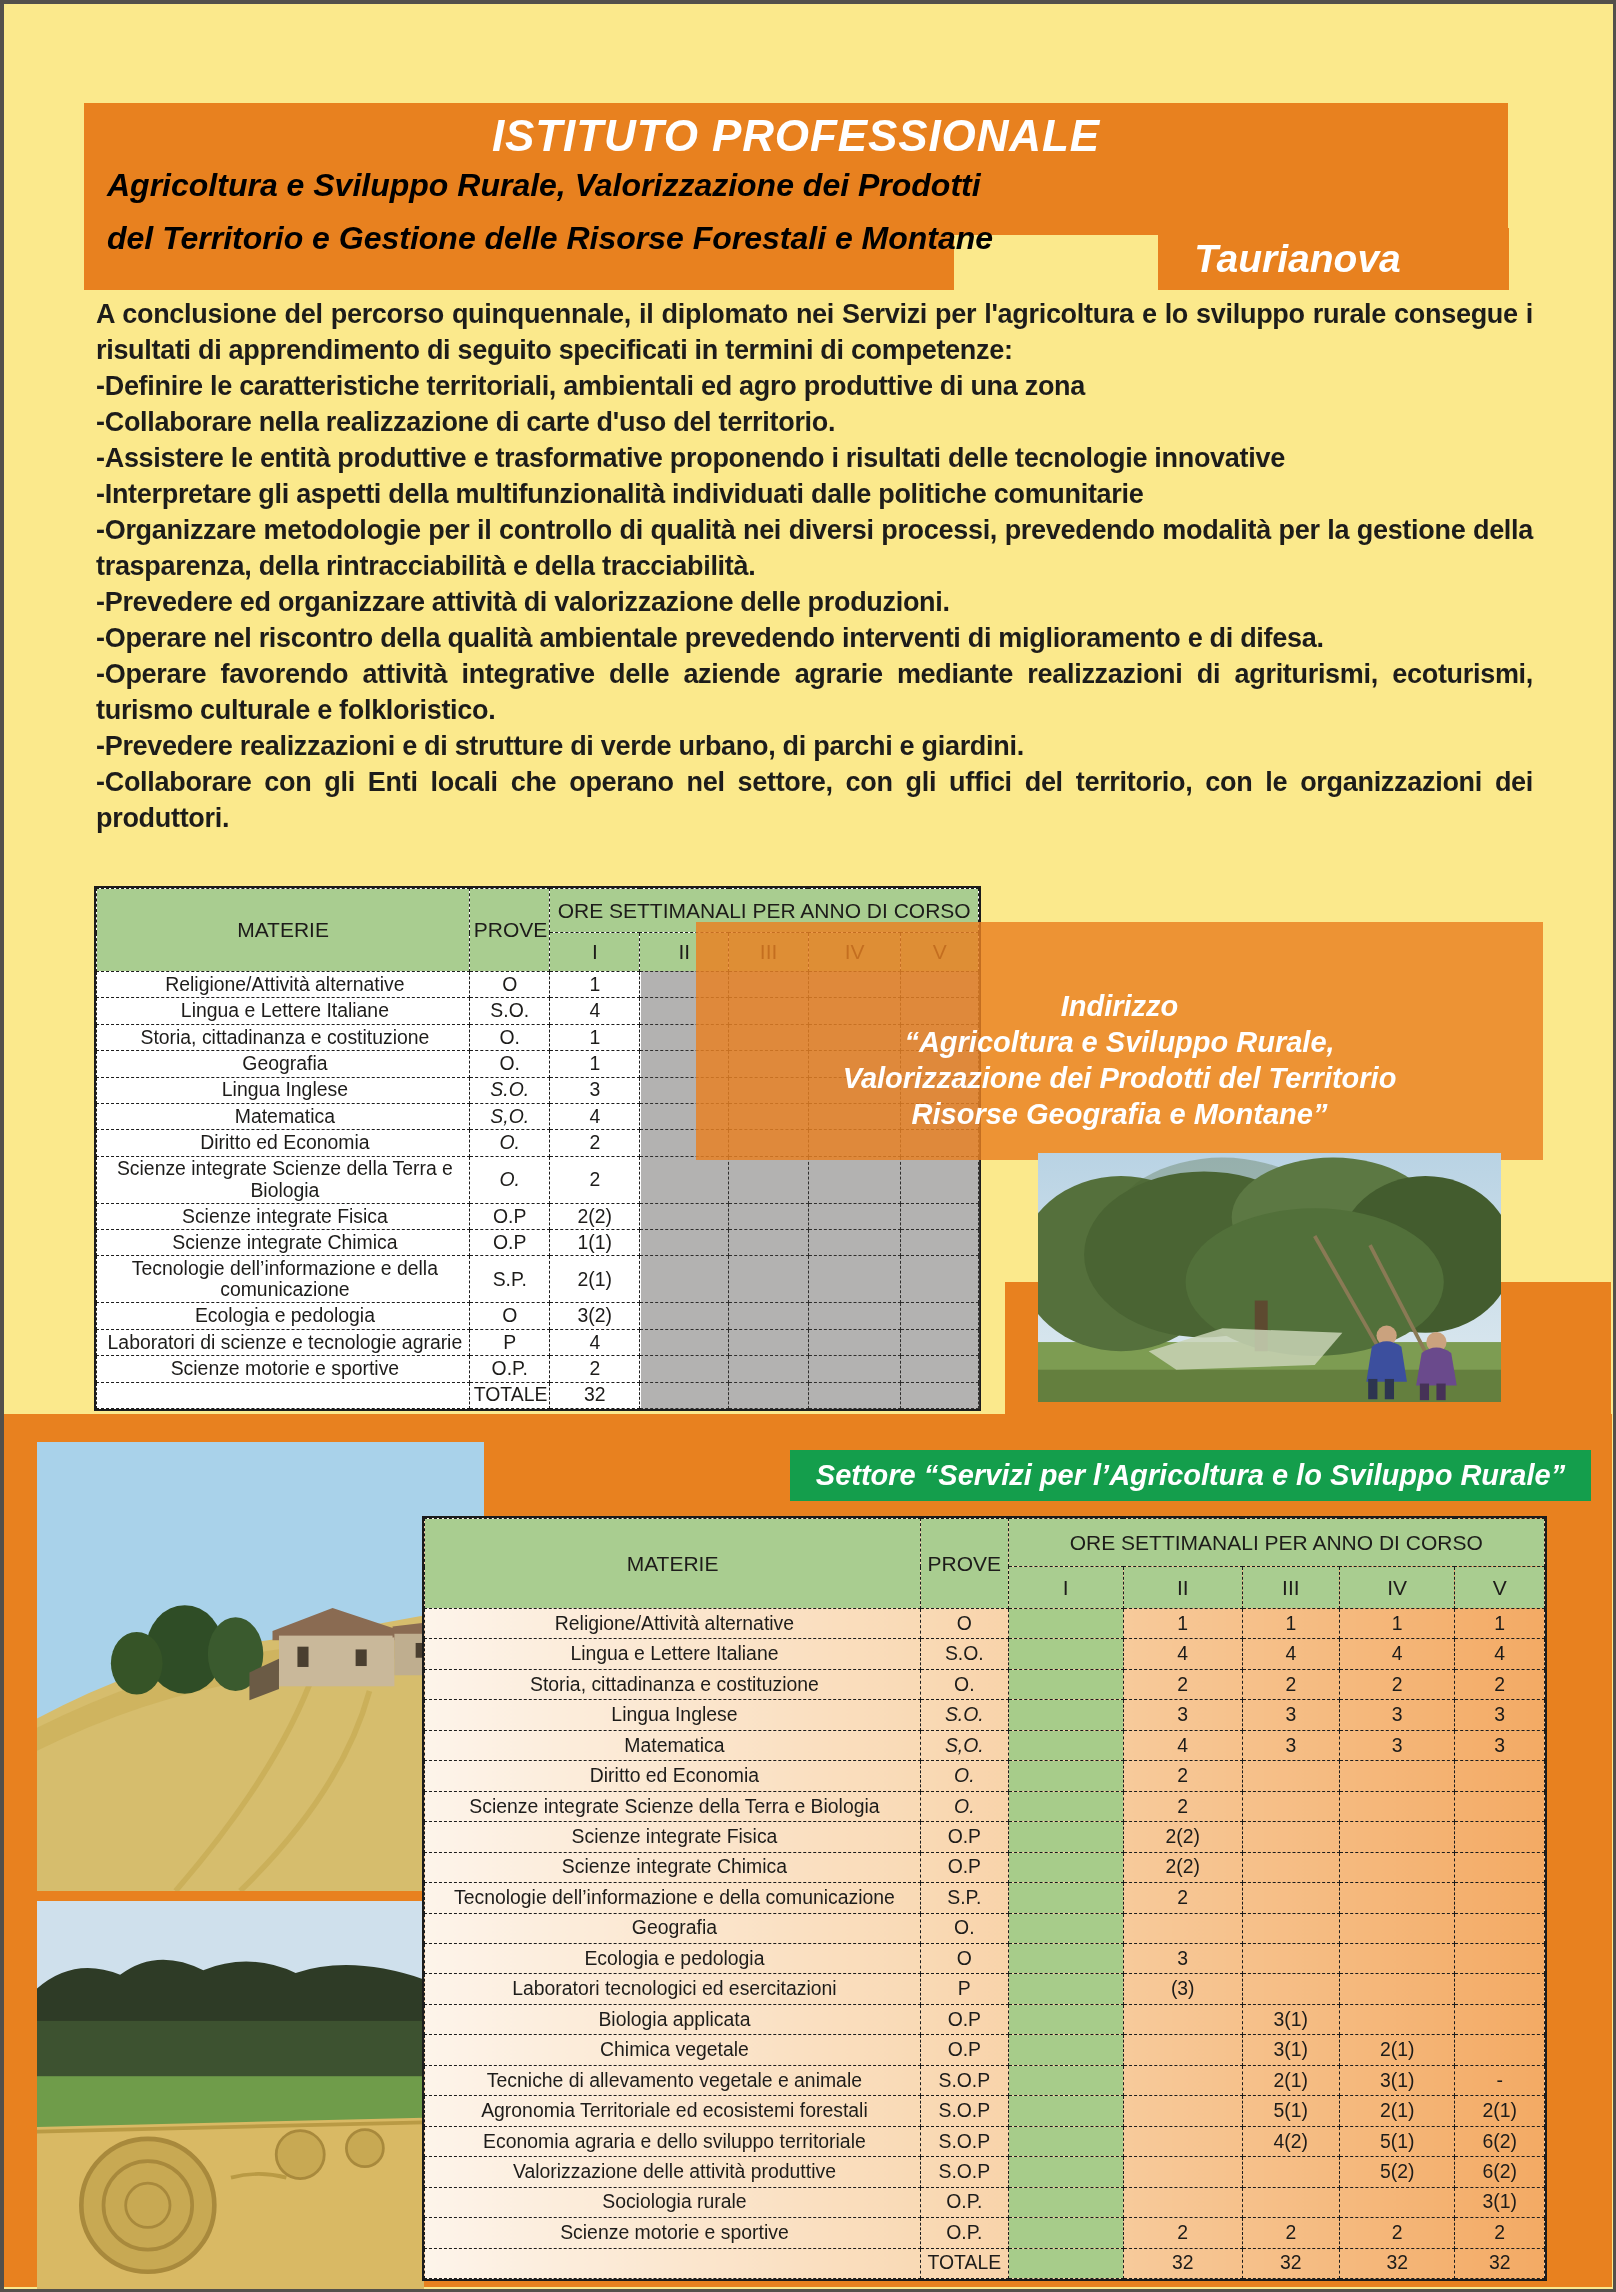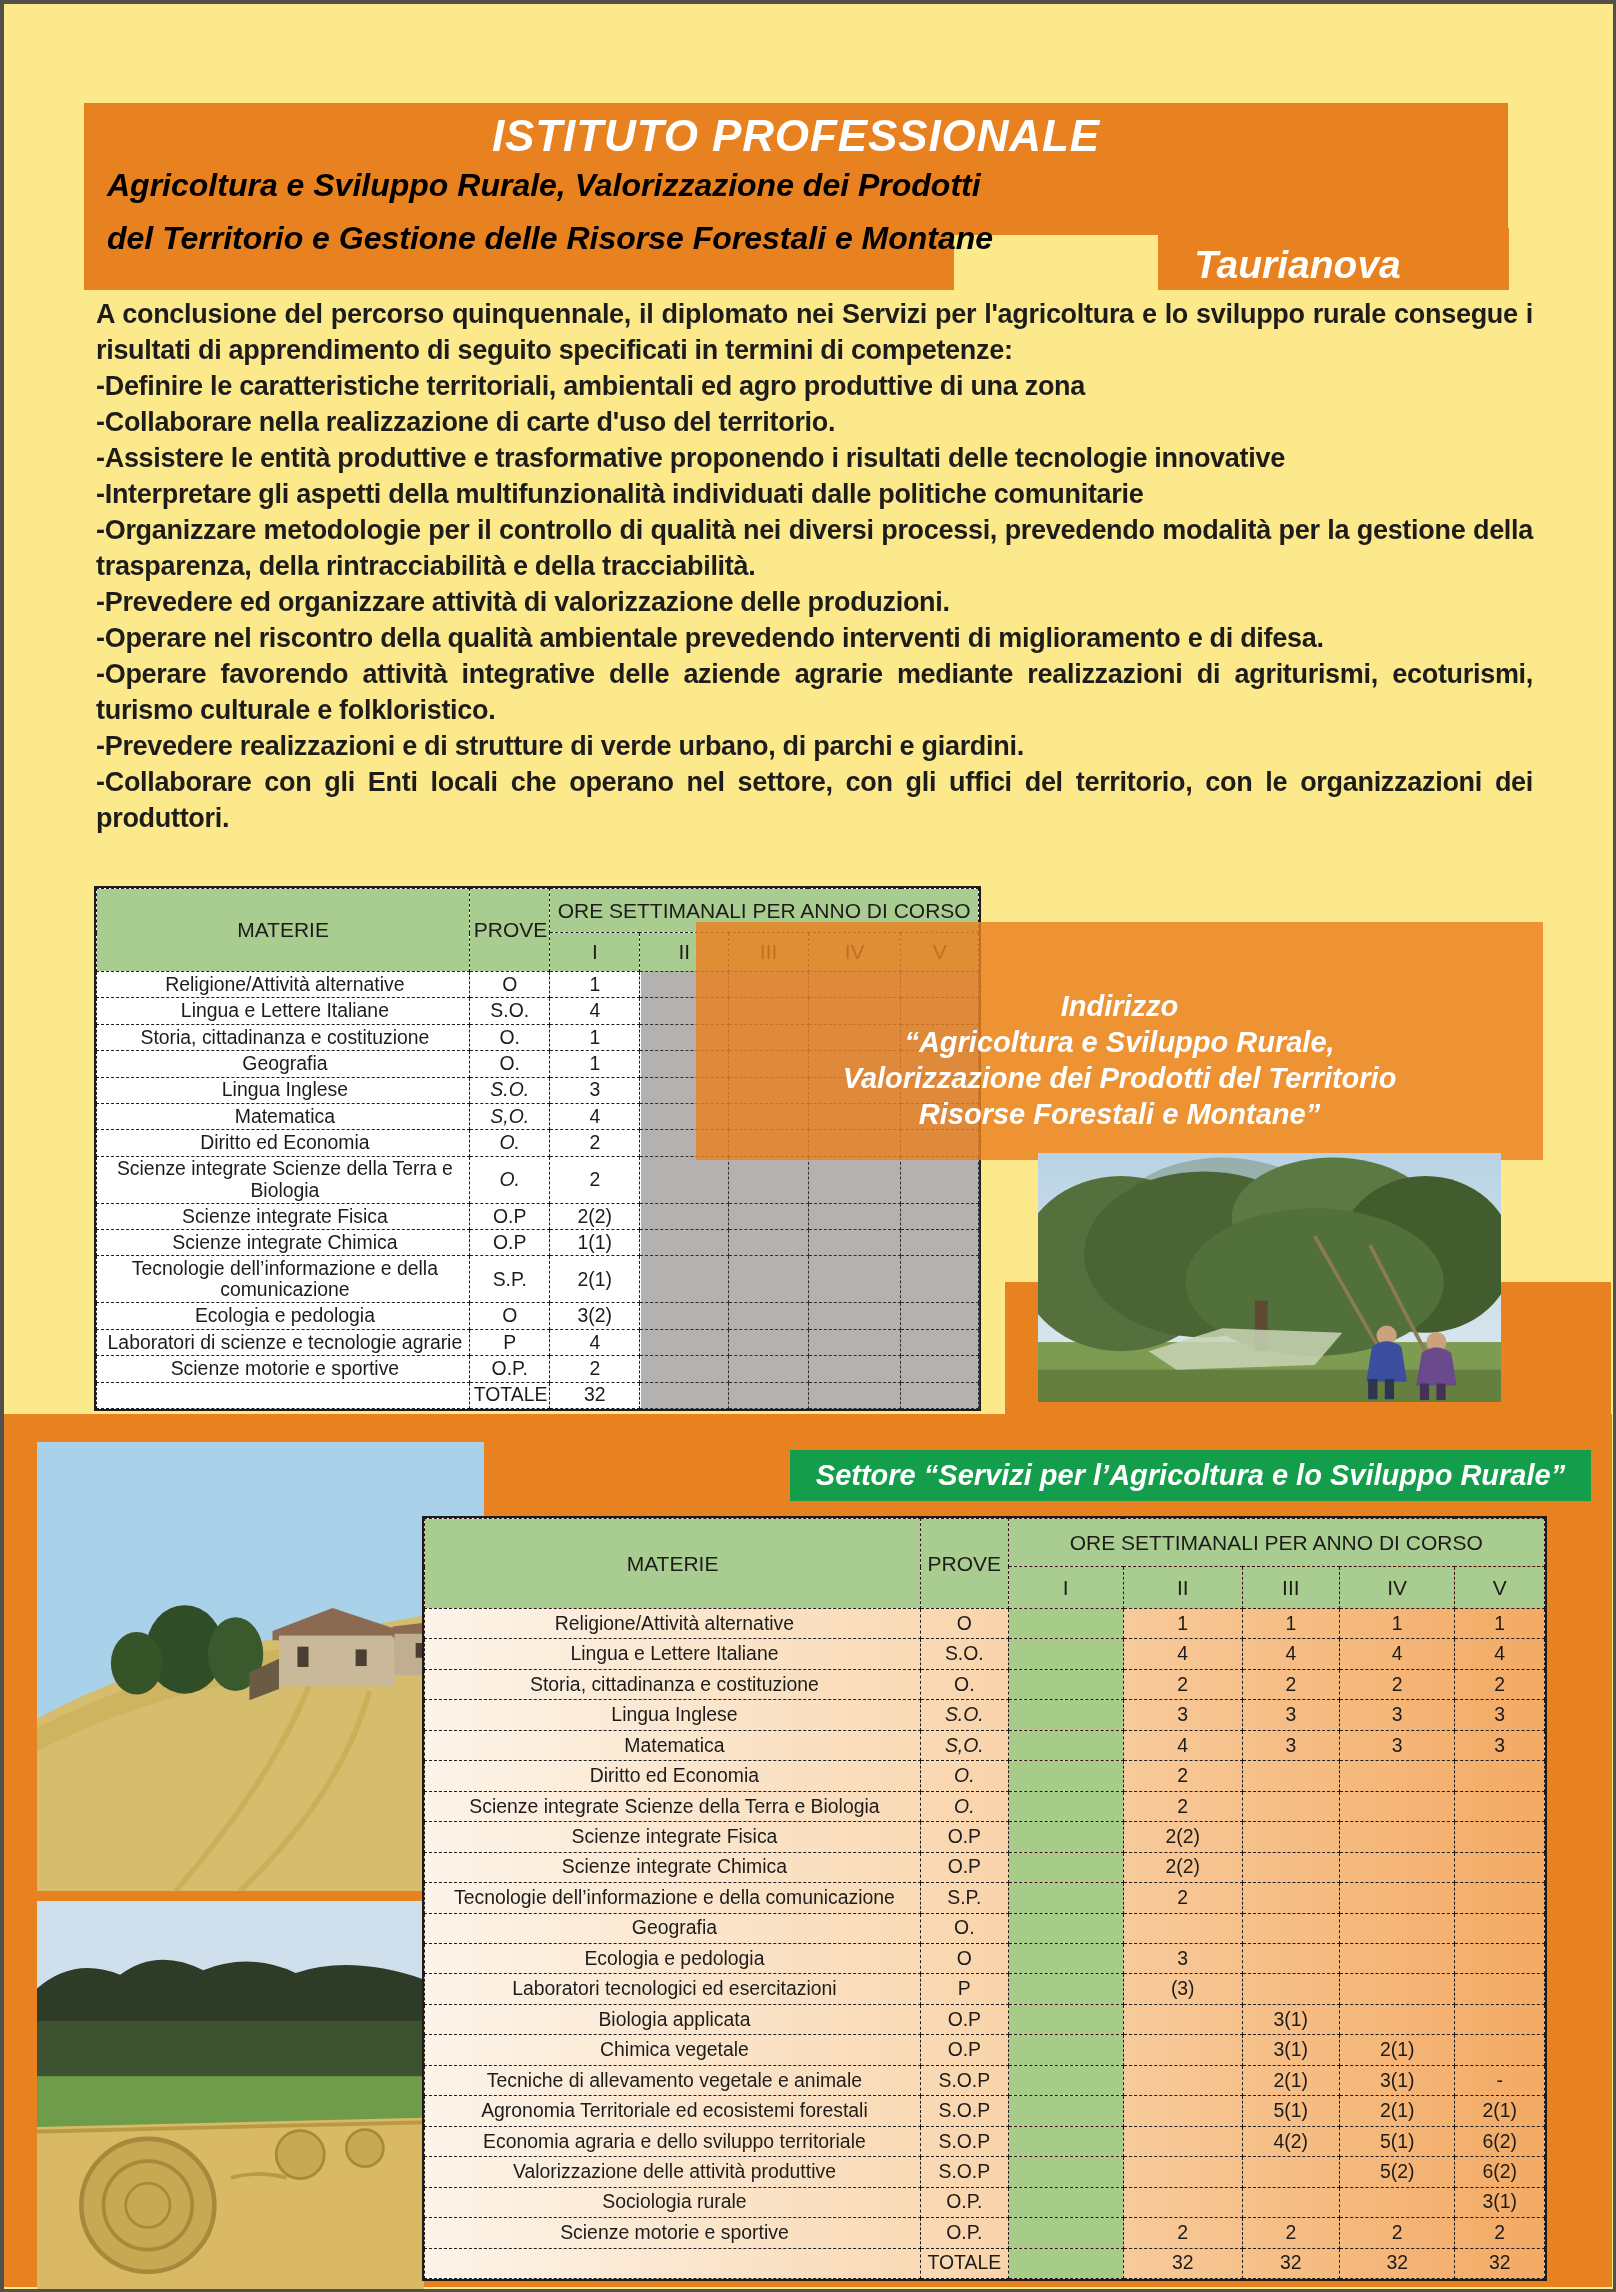--- a/index.html
+++ b/index.html
@@ -13,21 +13,21 @@
   .orange-bottom{left:0;top:1410px;width:1608px;height:873px;background:#e8811f;}
   .orange-right{left:1001px;top:1278px;width:606px;height:138px;background:#e8811f;}
   
   .hdr-a{left:80px;top:99px;width:1424px;height:132px;background:#e8811f;}
   .hdr-b{left:80px;top:229px;width:870px;height:57px;background:#e8811f;}
   .hdr-c{left:1154px;top:224px;width:351px;height:62px;background:#e8811f;}
   .hdr-title{left:80px;top:107px;width:1424px;text-align:center;color:#fff;
     font-size:44px;font-weight:bold;font-style:italic;letter-spacing:0.9px;}
   .hdr-sub{left:103px;top:155px;width:1015px;color:#000000;font-size:32px;
     font-weight:bold;font-style:italic;line-height:53px;}
-  .hdr-loc{left:1154px;top:239px;width:279px;text-align:center;color:#fff;
+  .hdr-loc{left:1154px;top:233px;width:279px;text-align:center;color:#fff;
     font-size:39px;font-weight:bold;font-style:italic;}
   
   .intro{left:92px;top:292px;width:1437px;font-size:27px;font-weight:bold;
     line-height:36px;letter-spacing:-0.3px;}
   .intro .para{text-align:justify;}
   
   table.t{border-collapse:collapse;table-layout:fixed;width:100%;height:100%;}
   table.t th,table.t td{border:1.8px dashed #1c1c1c;padding:0.9px 3.7px;line-height:1.12;
     text-align:center;font-weight:normal;overflow:hidden;}
   .t-wrap{outline:2.8px solid #1c1c1c;background:#fff;}
@@ -252,21 +252,21 @@
         </tbody>
       </table>
     </div>
 
   <div class="abs gray-ovl"></div>
 
   <div class="abs indirizzo" id="indirizzo-box">
       <div>Indirizzo</div>
       <div>“Agricoltura e Sviluppo Rurale,</div>
       <div>Valorizzazione dei Prodotti del Territorio</div>
-      <div>Risorse Forestali e Montane”</div>
+      <div>Risorse Geografia e Montane”</div>
     </div>
 
   <div class="abs photo ph-olive">
     <svg viewBox="0 0 502 270" preserveAspectRatio="none">
       <defs>
         <linearGradient id="sky1" x1="0" y1="0" x2="0" y2="1">
           <stop offset="0" stop-color="#b9d3e4"></stop>
             <stop offset="1" stop-color="#dfeaf0"></stop>
         </linearGradient>
       </defs>

